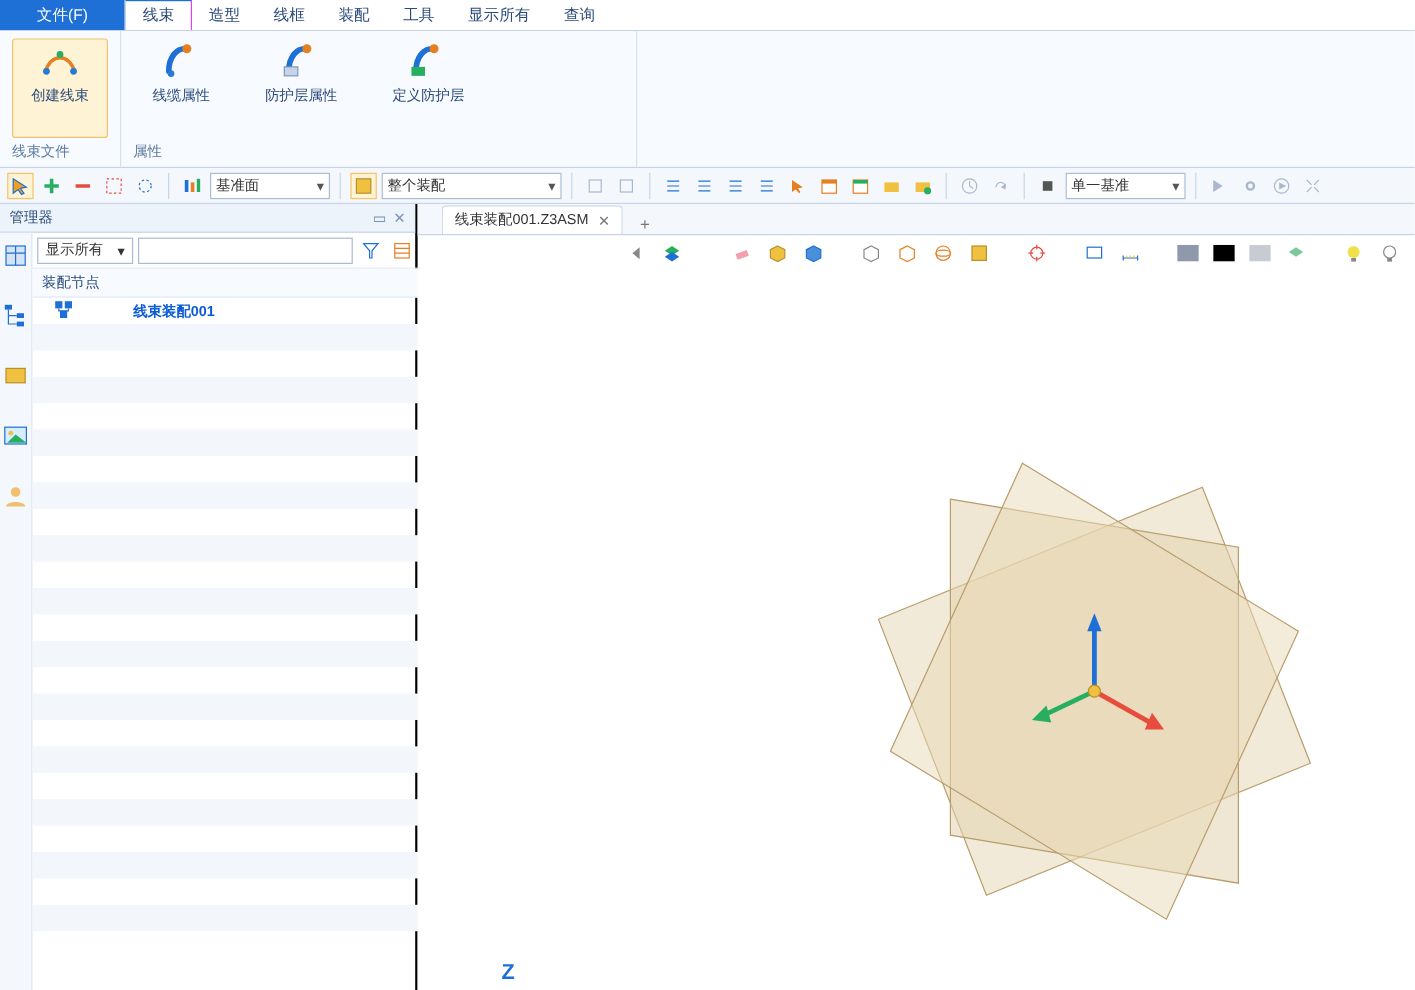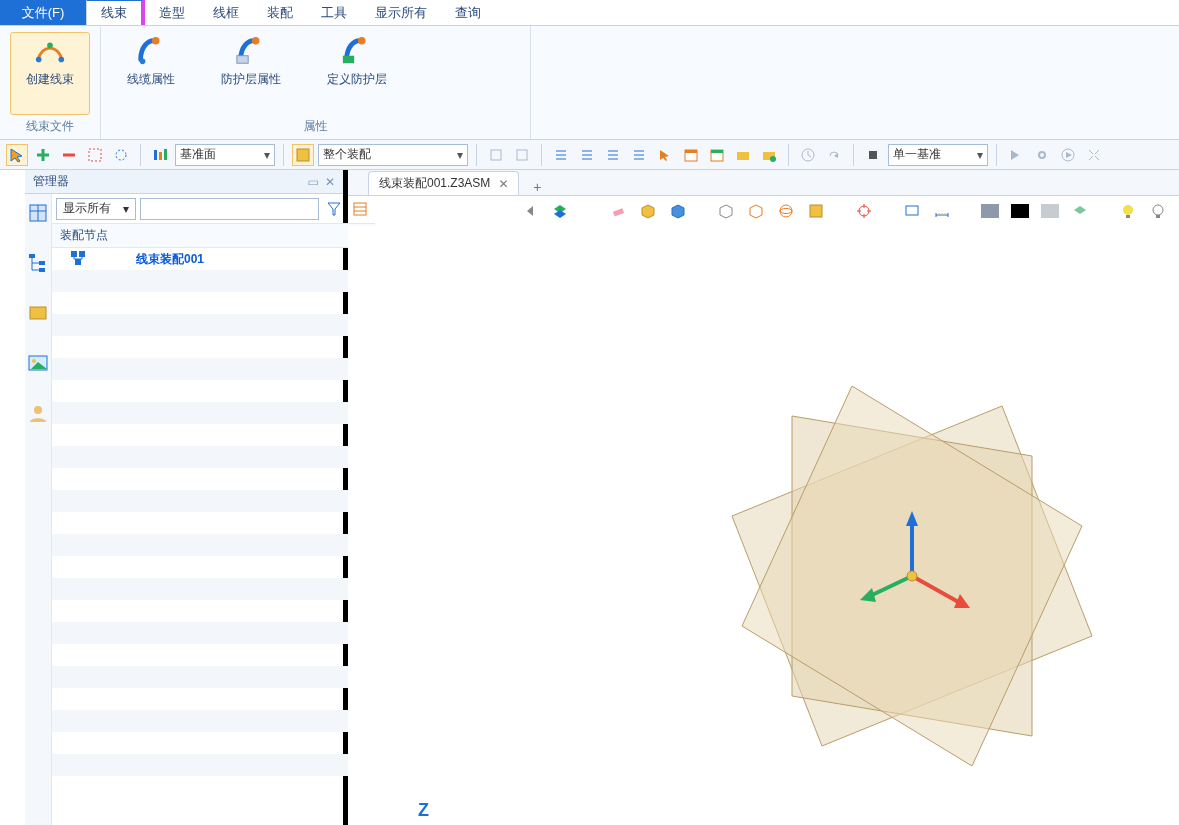--- a/index.html
+++ b/index.html
@@ -1,40 +1,40 @@
 <!DOCTYPE html>
 <html><head>
 <meta charset="utf-8">
 <style>
   * { margin:0; padding:0; box-sizing:border-box; font-family:"Microsoft YaHei","SimSun",sans-serif; }
   body { width:1179px; height:825px; background:#fff; overflow:hidden; font-size:12px; color:#333; }
   
   .menubar { height:26px; background:#fff; border-bottom:1px solid #c7d4e8; display:flex; }
-  .menubar .file { width:86px; background:#1e6fd6; color:#fff; display:flex; align-items:center; justify-content:center; font-size:13px; }
+  .menubar .file { width:104px; background:#1e6fd6; color:#fff; display:flex; align-items:center; justify-content:center; font-size:13px; }
   .menubar .mtab { padding:0 14px; display:flex; align-items:center; font-size:13px; color:#2b4a7a; cursor:pointer; }
-  .menubar .mtab.active { background:#fff; border-top:2px solid #1e6fd6; border-left:1px solid #c7d4e8; border-right:4px solid #d946ef; margin-top:-1px; }
+  .menubar .mtab.active { background:#fff; border-top:2px solid #1e6fd6; border-left:1px solid #c7d4e8; border-right:1px solid #d946ef; margin-top:-1px; }
   
   .ribbon { height:114px; background:#f7fbff; border-bottom:1px solid #c7d4e8; display:flex; }
   .rgroup { border-right:1px solid #d7e1ef; padding:6px 10px 2px 10px; display:flex; flex-direction:column; }
   .rgroup .btns { flex:1; display:flex; gap:14px; }
-  .rgroup .glabel { text-align:center; color:#5d7aa0; font-size:12px; padding:3px 0 2px 0; }
+  .rgroup .glabel { color:#5d7aa0; font-size:12px; padding:3px 0 2px 0; }
   .rbtn { display:flex; flex-direction:column; align-items:center; justify-content:flex-start; gap:4px; padding:2px 15px; cursor:pointer; border:1px solid transparent; border-radius:3px; }
   .rbtn.sel { background:#fff3d6; border:1px solid #f2c36b; }
   .rbtn .ric { width:32px; height:32px; display:flex; align-items:center; justify-content:center; }
   .rbtn .rlbl { font-size:12px; color:#2b4a7a; text-align:center; white-space:nowrap; }
   
   .qbar { height:30px; background:#f4f8fd; border-bottom:1px solid #c7d4e8; display:flex; align-items:center; gap:4px; padding:0 6px; }
   .qbtn { width:22px; height:22px; display:flex; align-items:center; justify-content:center; cursor:pointer; border:1px solid transparent; }
   .qbtn.sel { background:#fff3d6; border:1px solid #f2c36b; }
   .qsel { height:22px; border:1px solid #a9bcd6; background:#fff; display:flex; align-items:center; padding:0 4px; font-size:12px; color:#333; }
   .qsel .dd { margin-left:auto; color:#555; }
   .vsep { width:1px; height:22px; background:#c7d4e8; margin:0 4px; }
   
   .work { display:flex; height:calc(825px - 26px - 114px - 30px); }
-  .mgr { width:348px; border-right:5px solid #000000; display:flex; flex-direction:column;padding-left:25px; }
+  .mgr { width:348px; border-right:2px solid #000000; display:flex; flex-direction:column; }
   .mgr-title { height:24px; background:#edf3fb; border-bottom:1px solid #c7d4e8; display:flex; align-items:center; padding:0 8px; color:#2b4a7a; }
   .mgr-title .ticons { margin-left:auto; display:flex; gap:6px; }
   .mgr-body { flex:1; display:flex; }
   .sidebar { width:40px; background:#f4f8fd; border-right:1px solid #e0e8f2; display:flex; flex-direction:column; align-items:center; padding-top:6px; gap:24px; }
   .sb-ic { width:26px; height:26px; display:flex; align-items:center; justify-content:center; cursor:pointer; }
   .tree-area { flex:1; display:flex; flex-direction:column; }
   .tree-tools { height:30px; display:flex; align-items:center; gap:4px; padding:0 4px; border-bottom:1px solid #e0e8f2; }
   .tree-tools .sel { height:22px; border:1px solid #a9bcd6; background:#fff; display:flex; align-items:center; padding:0 6px; font-size:12px; }
   .tree-tools .search { flex:1; height:22px; border:1px solid #a9bcd6; }
   .tree-header { height:24px; background:#f7fbff; border-bottom:1px solid #e0e8f2; display:flex; align-items:center; padding:0 8px; color:#2b4a7a; }

